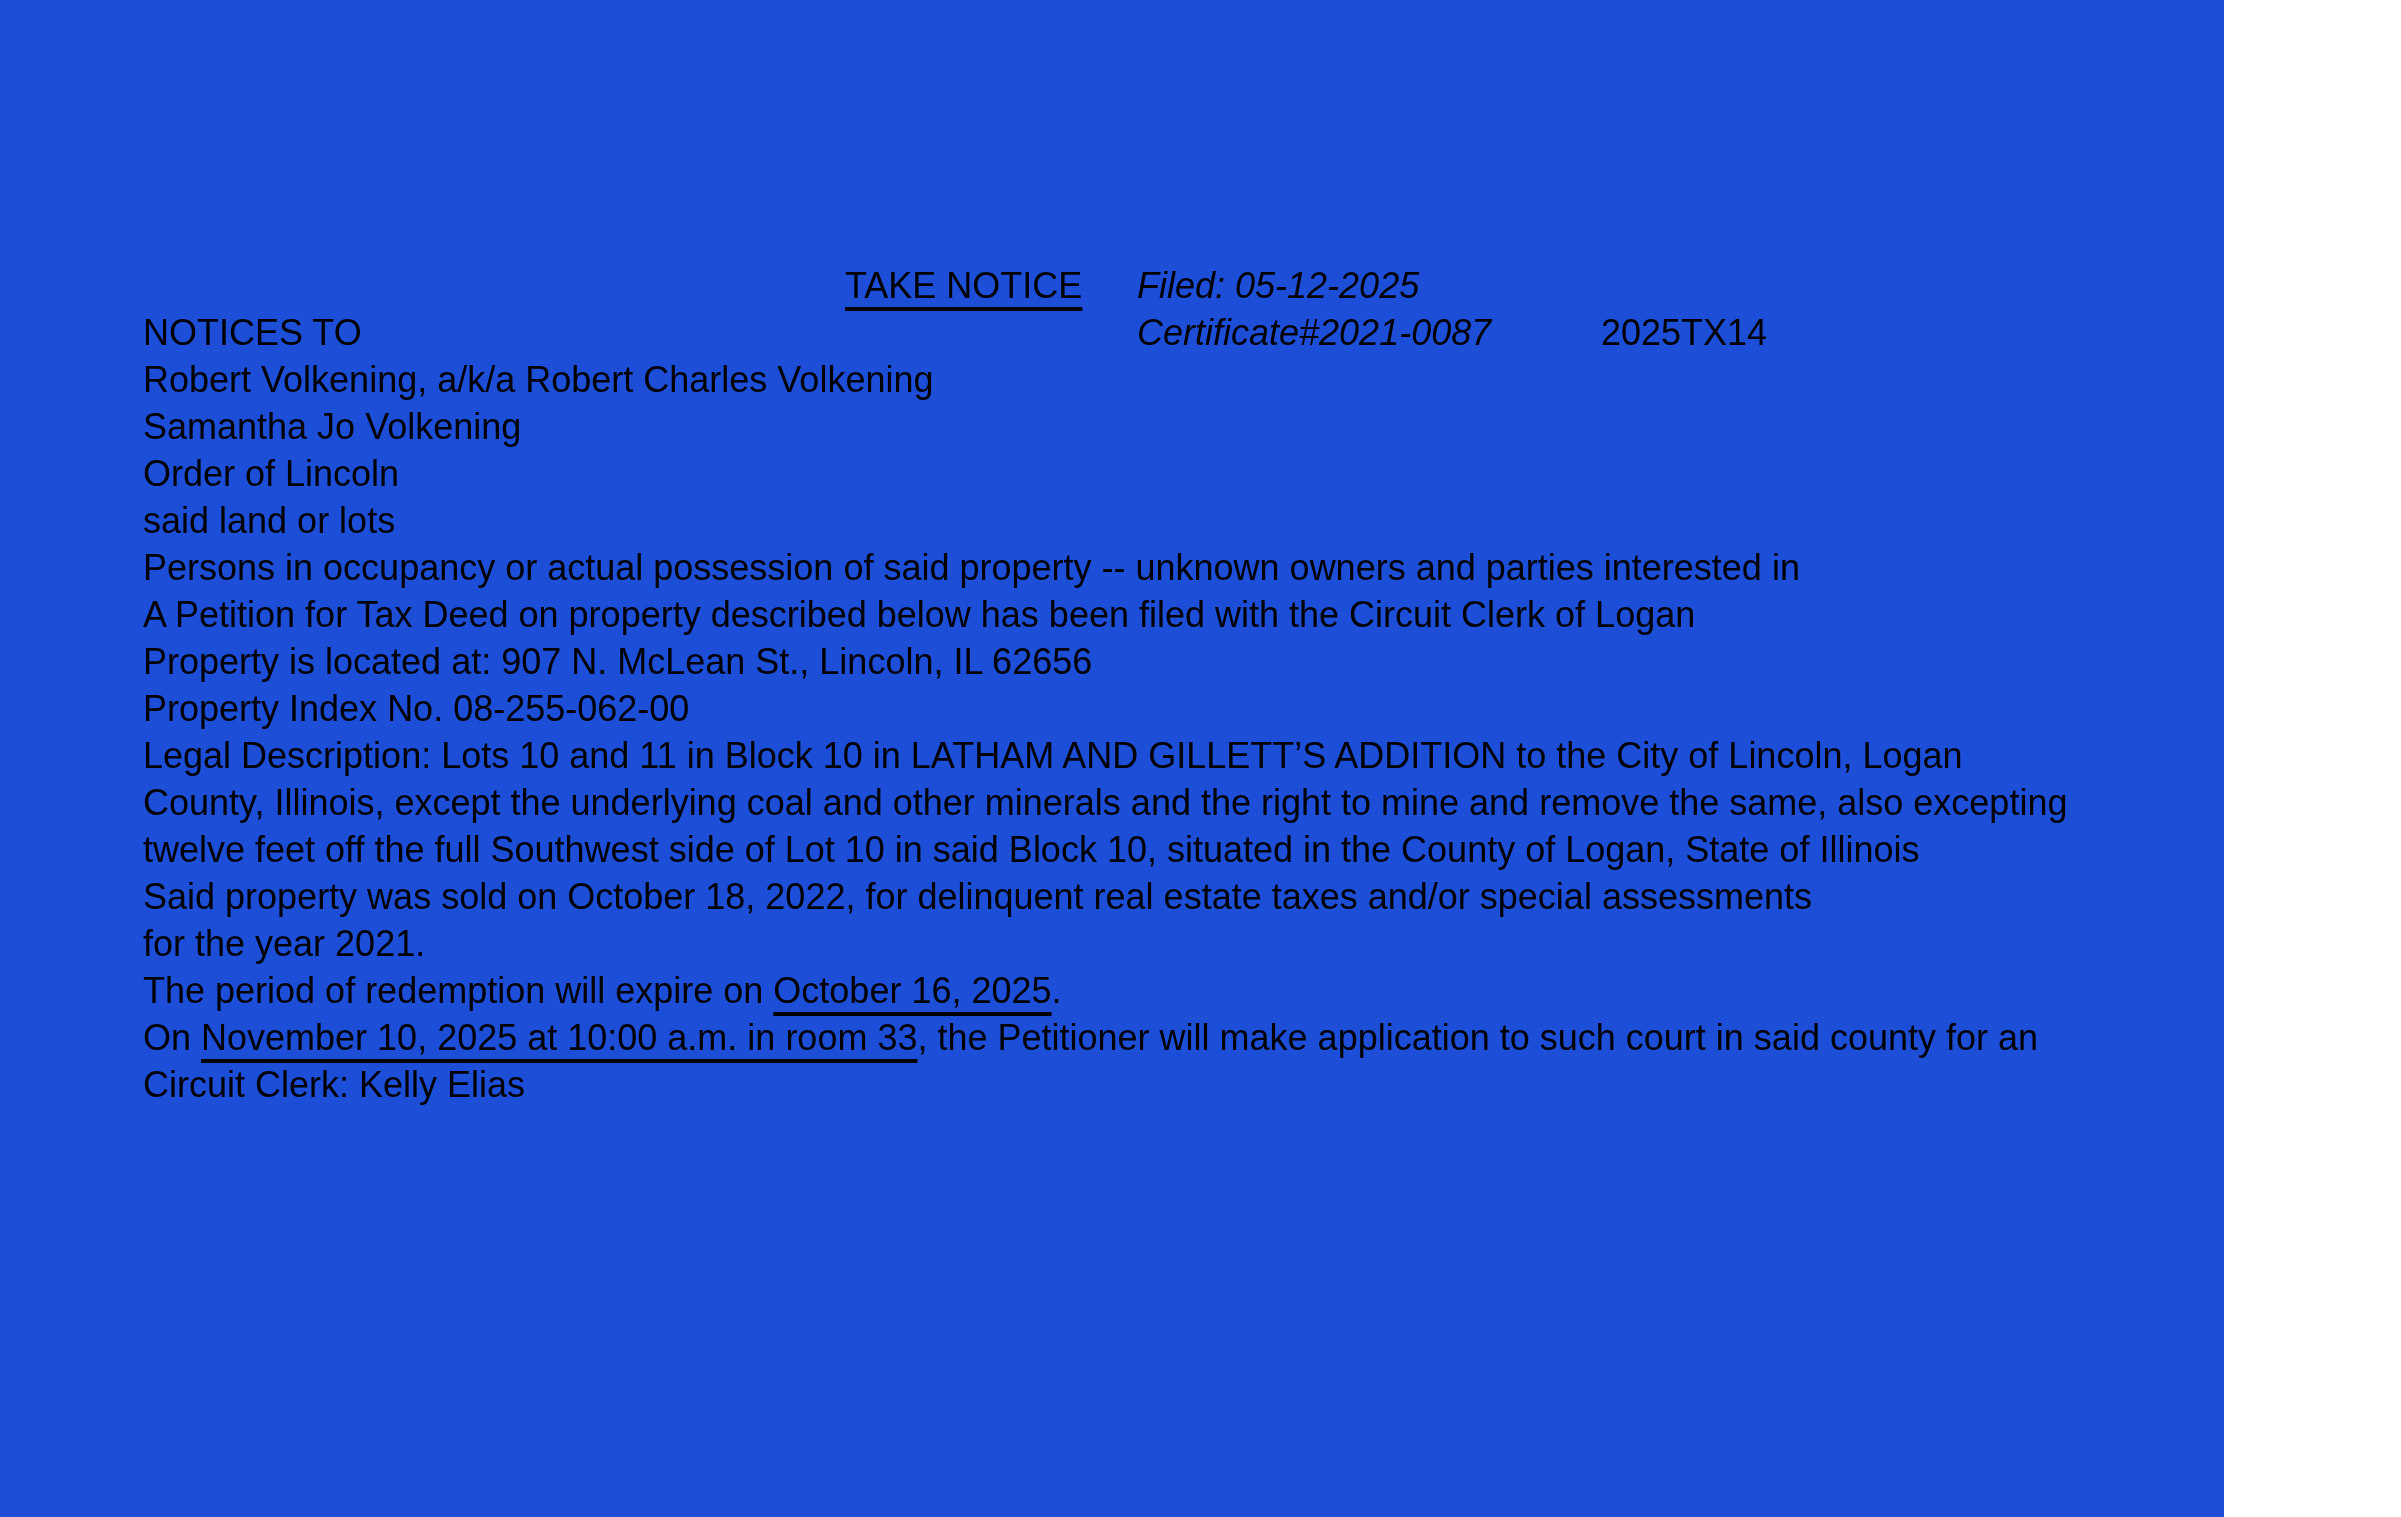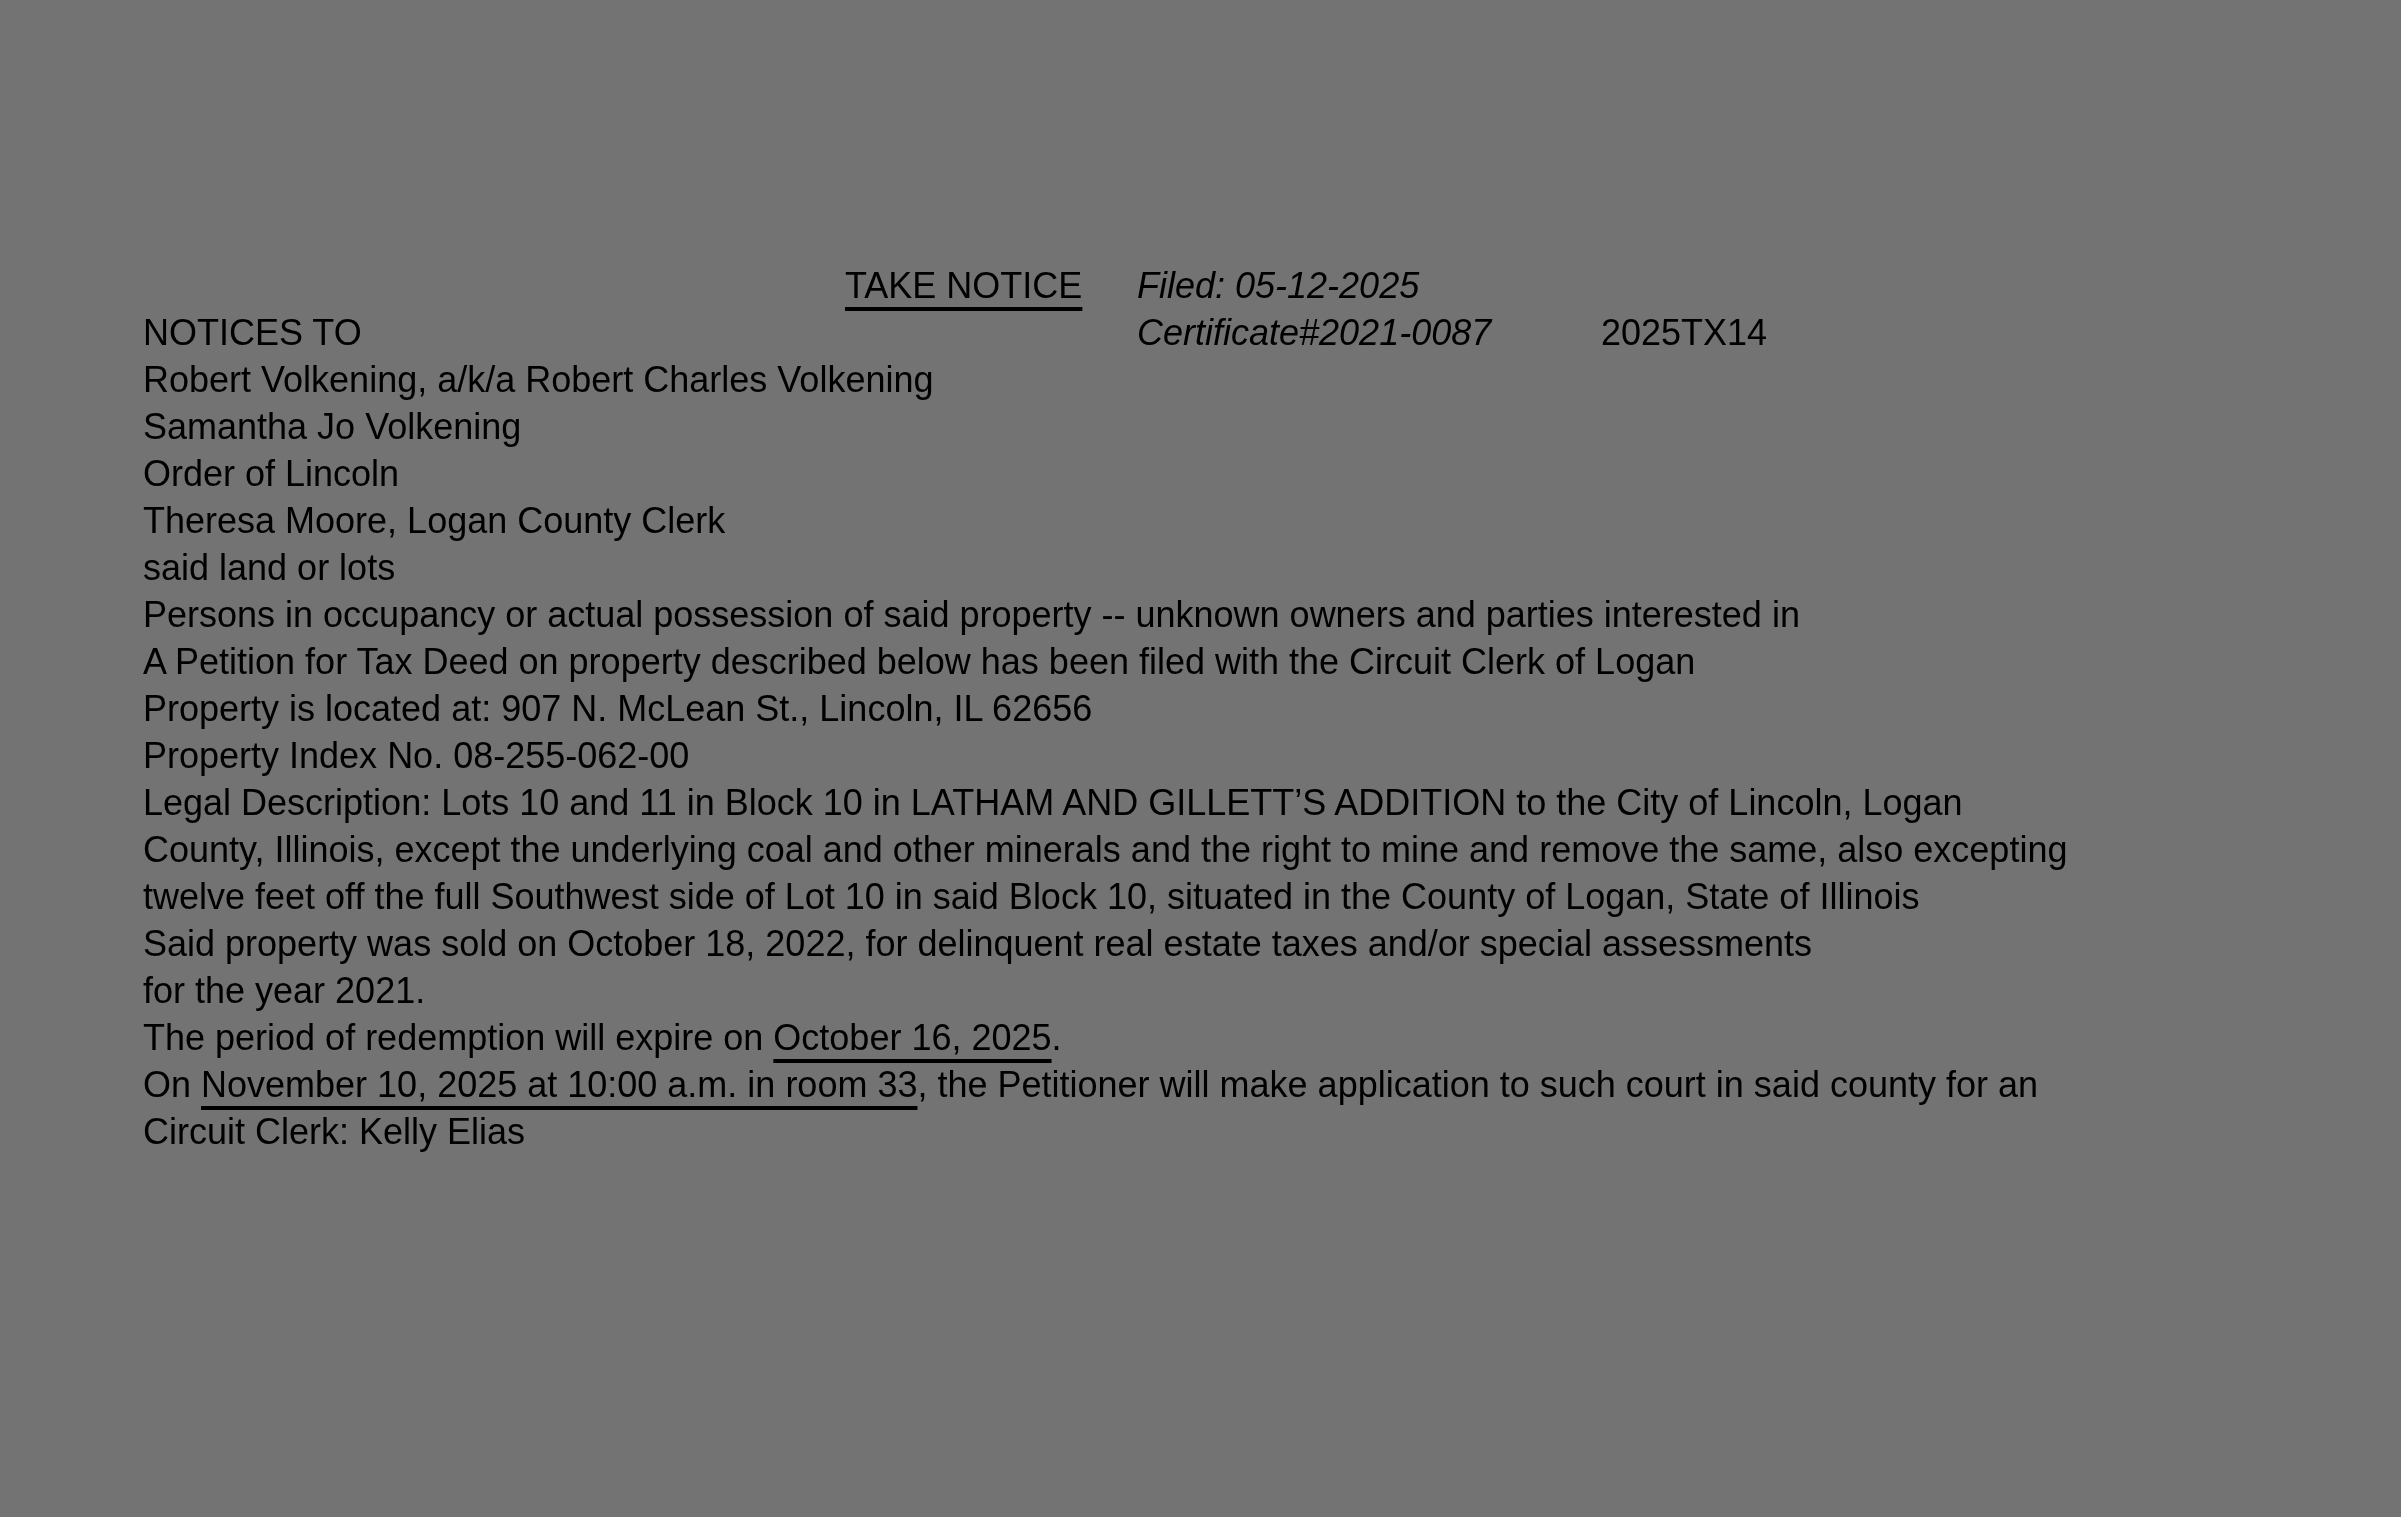--- a/index.html
+++ b/index.html
@@ -1,21 +1,21 @@
 <!DOCTYPE html>
 <html style="font-size:15px"><head>
 <meta charset="utf-8">
 <style>
   * { margin: 0; padding: 0; box-sizing: border-box; }
   html, body { background: #ffffff; }
   .page {
     position: relative;
-    width: 2401px;
+    width: 2224px;
     height: 1518px;
-    background: #737373;
+    background: #1d4ed8;
     overflow: hidden;
     font-family: "Liberation Sans", "DejaVu Sans", sans-serif;
     font-size: 36px;
     line-height: 47px;
     color: #000000;
   }
   .doc {
     position: absolute;
     left: 143px;
     top: 262px;
@@ -49,21 +49,20 @@
 
     <div class="line rel">
       <span>NOTICES TO</span>
       <span class="abs pos-col2">Certificate#2021-0087</span>
       <span class="abs pos-col3">2025TX14</span>
     </div>
 
     <div class="line"><span>Robert Volkening, a/k/a Robert Charles Volkening</span></div>
     <div class="line"><span>Samantha Jo Volkening</span></div>
     <div class="line"><span>Order of Lincoln</span></div>
-    <div class="line"><span>Theresa Moore, Logan County Clerk</span></div>
     <div class="line"><span>said land or lots</span></div>
     <div class="line"><span>Persons in occupancy or actual possession of said property -- unknown owners and parties interested in</span></div>
 
     <div class="line"><span>A Petition for Tax Deed on property described below has been filed with the Circuit Clerk of Logan</span></div>
 
     <div class="line"><span>Property is located at: 907 N. McLean St., Lincoln, IL 62656</span></div>
     <div class="line"><span>Property Index No. 08-255-062-00</span></div>
 
     <div class="line"><span>Legal Description: Lots 10 and 11 in Block 10 in LATHAM AND GILLETT’S ADDITION to the City of Lincoln, Logan</span></div>
     <div class="line"><span>County, Illinois, except the underlying coal and other minerals and the right to mine and remove the same, also excepting</span></div>

